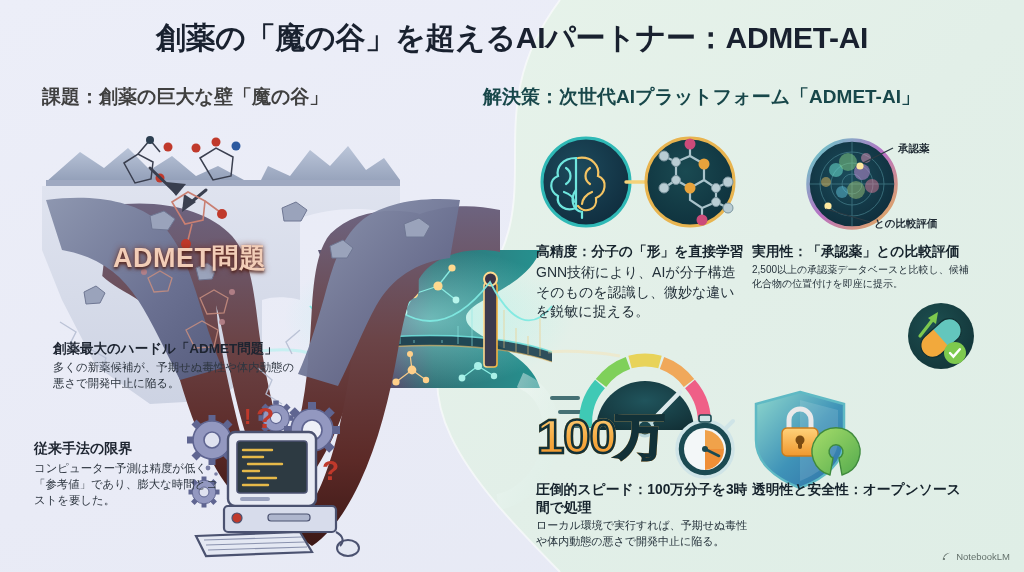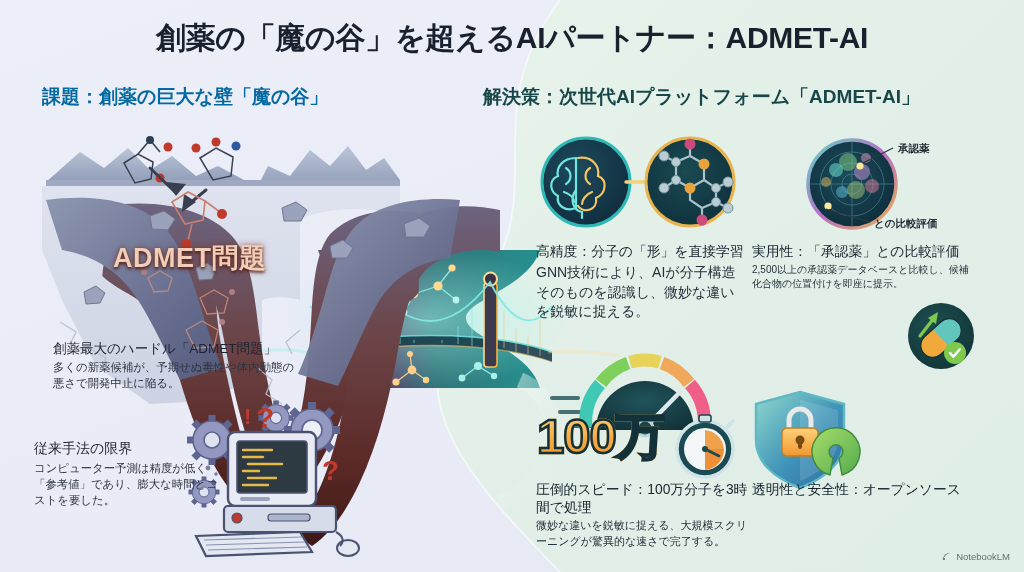--- a/index.html
+++ b/index.html
@@ -21,26 +21,26 @@
   .main-title{
     position:absolute;left:0;right:0;top:18px;
     text-align:center;
     font-size:30px;font-weight:bold;letter-spacing:-0.3px;
     color:#19212f;
     white-space:nowrap;
   }
   .sec-head{
     position:absolute;font-size:19px;font-weight:bold;white-space:nowrap;
   }
-  .sec-head.left{left:42px;top:84px;color:#0369a1;}
+  .sec-head.left{left:42px;top:84px;color:#404040;}
   .sec-head.right{left:483px;top:84px;color:#18474a;}
 
   
   .tb{position:absolute;}
-  .tb .h{font-weight:normal;color:#1d2430;line-height:1.28;}
+  .tb .h{font-weight:bold;color:#1d2430;line-height:1.28;}
   .tb .p{color:#2e3640;line-height:1.42;margin-top:2px;}
   .tb.dark .h{color:#16232c;}
   .tb.dark .p{color:#24313a;}
 
   .tb-admet{left:53px;top:340px;width:252px;}
   .tb-admet .h{font-size:13.5px;}
   .tb-admet .p{font-size:11.4px;}
 
   .tb-legacy{left:34px;top:440px;width:190px;}
   .tb-legacy .h{font-size:14px;}
@@ -662,21 +662,21 @@
     <div class="p">GNN技術により、AIが分子構造そのものを認識し、微妙な違いを鋭敏に捉える。</div>
   </div>
 
   <div class="tb dark tb-prac">
     <div class="h">実用性：「承認薬」との比較評価</div>
     <div class="p">2,500以上の承認薬データベースと比較し、候補化合物の位置付けを即座に提示。</div>
   </div>
 
   <div class="tb dark tb-speed">
     <div class="h">圧倒的スピード：100万分子を3時間で処理</div>
-    <div class="p">微妙な違いを鋭敏に捉える、大規模スクリーニングが驚異的な速さで完了する。</div>
+    <div class="p">ローカル環境で実行すれば、予期せぬ毒性や体内動態の悪さで開発中止に陥る。</div>
   </div>
 
   <div class="tb dark tb-open">
     <div class="h">透明性と安全性：オープンソース</div>
   </div>
 
   <div class="watermark">
     <svg class="nb-mark" width="11" height="11" viewBox="0 0 24 24">
       <path d="M4 20 C4 11 11 4 20 4 C12 6 6 12 4 20 Z" fill="#4d5a55"></path>
       <circle cx="6.5" cy="17.5" r="2.4" fill="#4d5a55"></circle>

